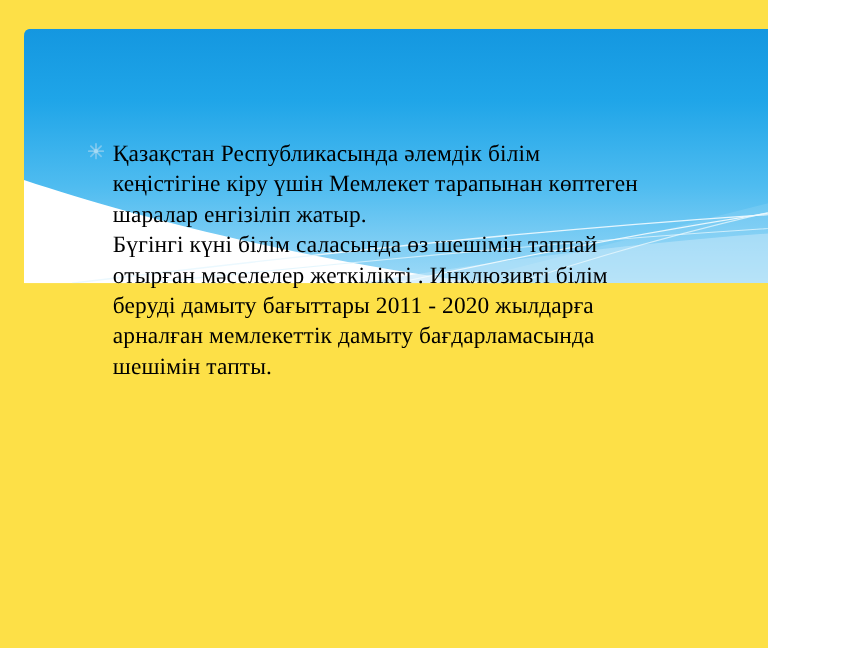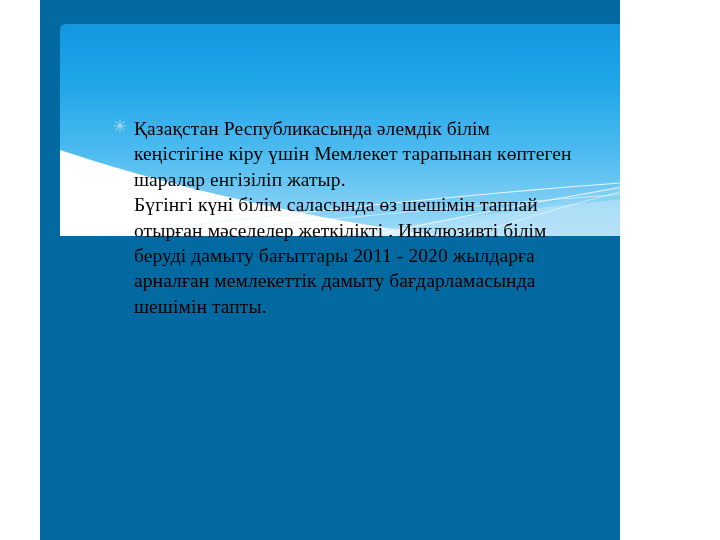--- a/index.html
+++ b/index.html
@@ -8,25 +8,24 @@
   }
   body {
     width: 720px;
     height: 540px;
     background: #ffffff;
     font-family: "Liberation Serif", "DejaVu Serif", serif;
     overflow: hidden;
   }
   #slide {
     position: relative;
-    width: 580px;
+    width: 640px;
     height: 540px;
-    background: #0369a1;
+    background: #fde047;
     overflow: hidden;
-    margin-left: 40px;
   }
   #banner-layer {
     position: absolute;
     left: 0;
     top: 0;
     width: 720px;
     height: 540px;
     pointer-events: none;
   }
   #content {

